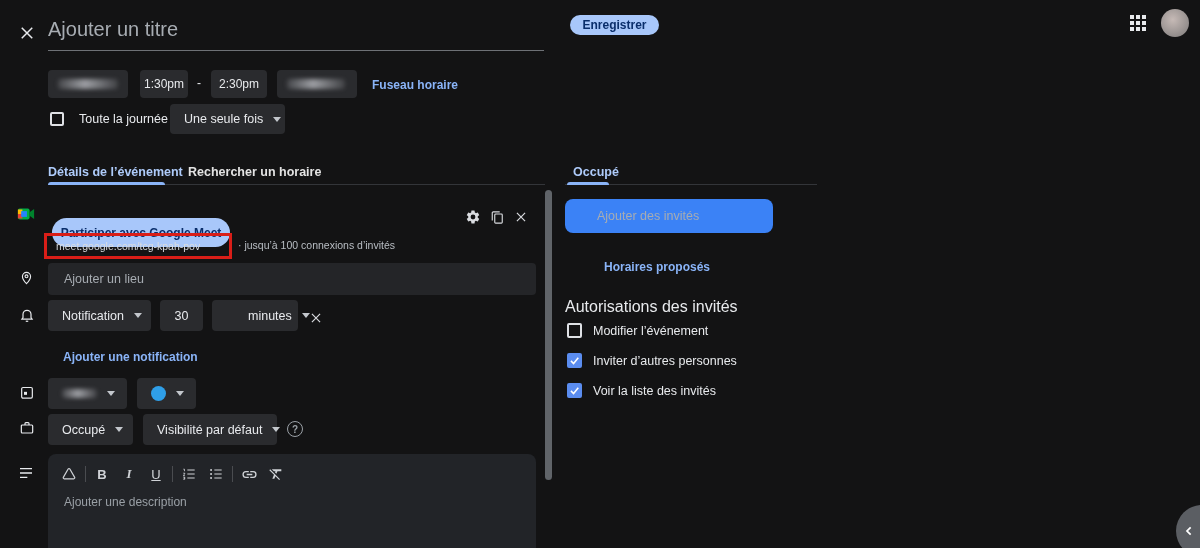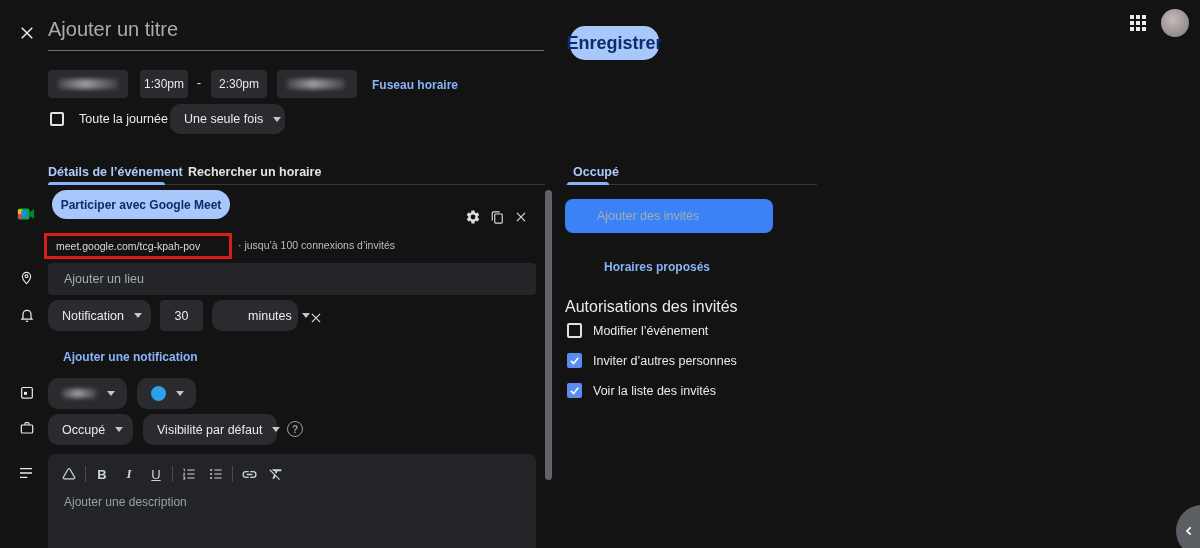--- a/index.html
+++ b/index.html
@@ -5,21 +5,21 @@
   * { margin:0; padding:0; box-sizing:border-box; }
   html,body { background:#000; }
   #app {
     position:relative; width:1200px; height:548px;
     background:#131314; overflow:hidden;
     font-family:"Liberation Sans", sans-serif;
     color:#e8eaed; font-size:12.5px;
   }
   .abs { position:absolute; }
   .box { background:#2a2b2e; border-radius:4px; }
-  .select { background:#2a2b2e; border-radius:10px; display:flex; align-items:center; padding:0 12px 0 14px; cursor:pointer; }
+  .select { background:#2a2b2e; border-radius:4px; display:flex; align-items:center; padding:0 12px 0 14px; cursor:pointer; }
   .select .lbl { flex:1; color:#e8eaed; font-size:12.5px; white-space:nowrap; }
   .caret { width:0; height:0; border-left:4px solid transparent; border-right:4px solid transparent; border-top:5px solid #c3c7cc; margin-left:10px; flex:none; }
   .link { color:#8ab4f8; font-weight:bold; font-size:12px; cursor:pointer; white-space:nowrap; }
   .redacted { background:linear-gradient(90deg, rgba(190,192,198,.18), rgba(232,234,240,.6) 45%, rgba(190,192,198,.15)); filter:blur(2px); border-radius:3px; }
   .pillbtn { background:#a8c7fa; border:none; border-radius:15px; color:#0a2e6b; font-weight:bold; font-family:"Liberation Sans", sans-serif; cursor:pointer; display:flex; align-items:center; justify-content:center; }
   input { background:transparent; border:none; outline:none; color:#e8eaed; font-family:"Liberation Sans", sans-serif; }
   input::placeholder { color:#a7acb2; opacity:1; }
   .field-input { background:#242528; border-radius:4px; }
   .cb { width:15px; height:15px; border:2px solid #dfe1e5; border-radius:2px; display:flex; align-items:center; justify-content:center; cursor:pointer; }
   .cb svg { display:none; }
@@ -37,21 +37,21 @@
 <div id="app">
 
   <div class="abs" style="left:18px;top:24px;width:18px;height:18px;cursor:pointer;">
     <svg width="18" height="18" viewBox="0 0 24 24" fill="none" stroke="#e8eaed" stroke-width="2">
         <path d="M5 5l14 14M19 5L5 19"></path>
       </svg>
   </div>
   <input class="abs" style="left: 48px; top: 18px; width: 420px; font-size: 20px;" placeholder="Ajouter un titre">
   <div class="abs" style="left:48px;top:50px;width:496px;height:1px;background:#6e7176;"></div>
 
-  <button class="pillbtn abs" style="left:570px;top:26px;width:89px;height:34px;font-size:18px;">Enregistrer</button>
+  <button class="pillbtn abs" style="left:570px;top:15px;width:89px;height:20px;font-size:12px;">Enregistrer</button>
 
   <div class="abs grid-icon" style="left:1130px;top:15px;cursor:pointer;">
     <span></span>
       <span></span>
       <span></span>
       <span></span>
       <span></span>
       <span></span>
       <span></span>
       <span></span>
@@ -86,21 +86,21 @@
 
   <div class="abs" style="left:17px;top:206px;">
     <svg width="18" height="16" viewBox="0 0 20 16">
       <rect x="1" y="2" width="13" height="12" rx="2" fill="#00ac47"></rect>
       <rect x="1" y="3" width="5" height="5" fill="#ffba00"></rect>
       <rect x="1" y="8" width="5" height="5" fill="#ea4335"></rect>
       <rect x="4.6" y="4.8" width="6.4" height="6.4" fill="#2684fc"></rect>
       <path d="M14 6l5-3.5v11L14 10z" fill="#00832d"></path>
     </svg>
   </div>
-  <button class="pillbtn abs" style="left:52px;top:190px;width:178px;height:29px;font-size:12px;">Participer avec Google Meet</button>
+  <button class="pillbtn abs" style="left:52px;top:218px;width:178px;height:29px;font-size:12px;">Participer avec Google Meet</button>
   <div class="abs toolbar-ic" style="left:462px;top:206px;">
     <svg width="16" height="16" viewBox="0 0 24 24">
         <path fill="#dadce0" d="M19.14 12.94c.04-.3.06-.61.06-.94 0-.32-.02-.64-.07-.94l2.03-1.58a.49.49 0 0 0 .12-.61l-1.92-3.32a.49.49 0 0 0-.59-.22l-2.39.96c-.5-.38-1.03-.7-1.62-.94l-.36-2.54a.48.48 0 0 0-.48-.41h-3.84c-.24 0-.43.17-.47.41l-.36 2.54c-.59.24-1.13.57-1.62.94l-2.39-.96a.49.49 0 0 0-.59.22L2.74 8.87c-.12.21-.08.47.12.61l2.03 1.58c-.05.3-.09.63-.09.94s.02.64.07.94l-2.03 1.58a.49.49 0 0 0-.12.61l1.92 3.32c.12.22.37.29.59.22l2.39-.96c.5.38 1.03.7 1.62.94l.36 2.54c.05.24.24.41.48.41h3.84c.24 0 .44-.17.47-.41l.36-2.54c.59-.24 1.13-.56 1.62-.94l2.39.96c.22.08.47 0 .59-.22l1.92-3.32c.12-.22.07-.47-.12-.61l-2.01-1.58zM12 15.6A3.6 3.6 0 1 1 12 8.4a3.6 3.6 0 0 1 0 7.2z"></path>
       </svg>
   </div>
   <div class="abs toolbar-ic" style="left:486px;top:206px;">
     <svg width="15" height="15" viewBox="0 0 24 24">
         <path fill="none" stroke="#dadce0" stroke-width="1.8" d="M15.5 2.9H5.2a1.6 1.6 0 0 0-1.6 1.6v12.1"></path>
         <rect x="7.6" y="6.4" width="12" height="14.5" rx="1.4" fill="none" stroke="#dadce0" stroke-width="1.8"></rect>
       </svg>

